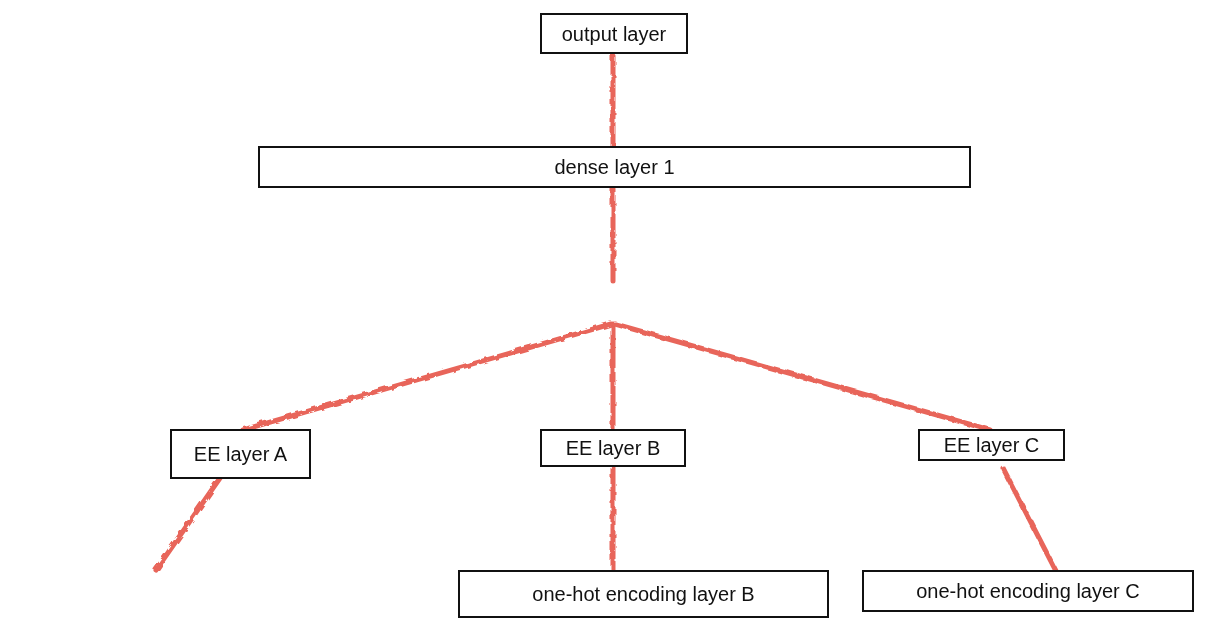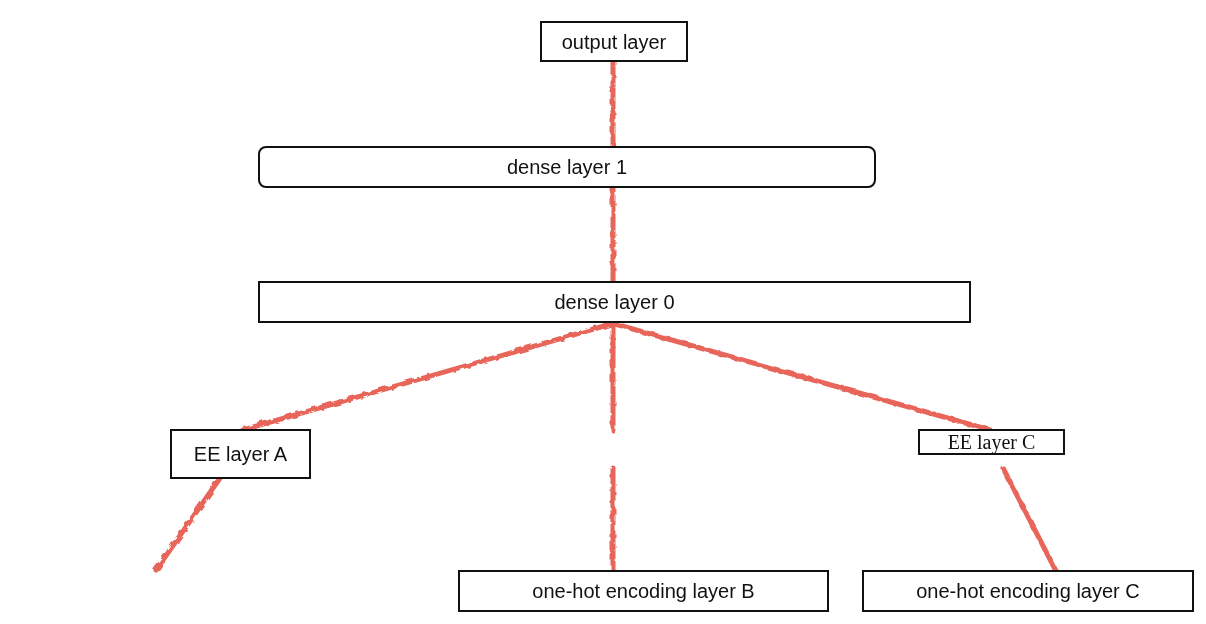--- a/index.html
+++ b/index.html
@@ -37,28 +37,28 @@
     border: 2.5px solid var(--node-border);
     color: var(--text-color);
     font-size: 20px;
     line-height: 1;
     display: flex;
     align-items: center;
     justify-content: center;
     white-space: nowrap;
   }
   
-  #node-output  { left: 540px; top: 13px;  width: 148px; height: 41px; margin-top: 8px; }
-  #node-dense1  { left: 258px; top: 146px; width: 618px; height: 42px; border-radius: 8px; }
+  #node-output  { left: 540px; top: 13px;  width: 148px; height: 41px; }
+  #node-dense1  { left: 258px; top: 146px; width: 713px; height: 42px; }
   #node-dense0  { left: 258px; top: 281px; width: 713px; height: 42px; }
   #node-eeA     { left: 170px; top: 429px; width: 141px; height: 50px; }
   #node-eeB     { left: 540px; top: 429px; width: 146px; height: 38px; }
-  #node-eeC     { left: 918px; top: 429px; width: 147px; height: 26px; font-family: Liberation Serif, serif; }
+  #node-eeC     { left: 918px; top: 429px; width: 147px; height: 32px; }
   #node-onehotA { left: 10px;  top: 570px; width: 414px; height: 42px; }
-  #node-onehotB { left: 458px; top: 570px; width: 371px; height: 42px; text-align: right; }
+  #node-onehotB { left: 458px; top: 570px; width: 371px; height: 48px; text-align: right; }
   #node-onehotC { left: 862px; top: 570px; width: 332px; height: 42px; justify-content: center; }
 </style>
 </head>
 <body>
 
 <div class="canvas">
 
   <svg class="edges" viewBox="0 0 1206 624" xmlns="http://www.w3.org/2000/svg">
     <defs>
       <filter id="rough" x="-10%" y="-10%" width="120%" height="120%">
@@ -79,28 +79,28 @@
   </svg>
 
   <div class="node" id="node-output">
     <span>output layer</span>
   </div>
 
   <div class="node" id="node-dense1">
     <span>dense layer 1</span>
   </div>
 
-  <div class="node" id="node-dense0">
-    <span>dense layer 0</span>
-  </div>
 
   <div class="node" id="node-eeA">
     <span>EE layer A</span>
   </div>
 
+  <div class="node" id="node-eeB">
+    <span>EE layer B</span>
+  </div>
 
   <div class="node" id="node-eeC">
     <span>EE layer C</span>
   </div>
 
 
   <div class="node" id="node-onehotB">
     <span>one-hot encoding layer B</span>
   </div>
 

